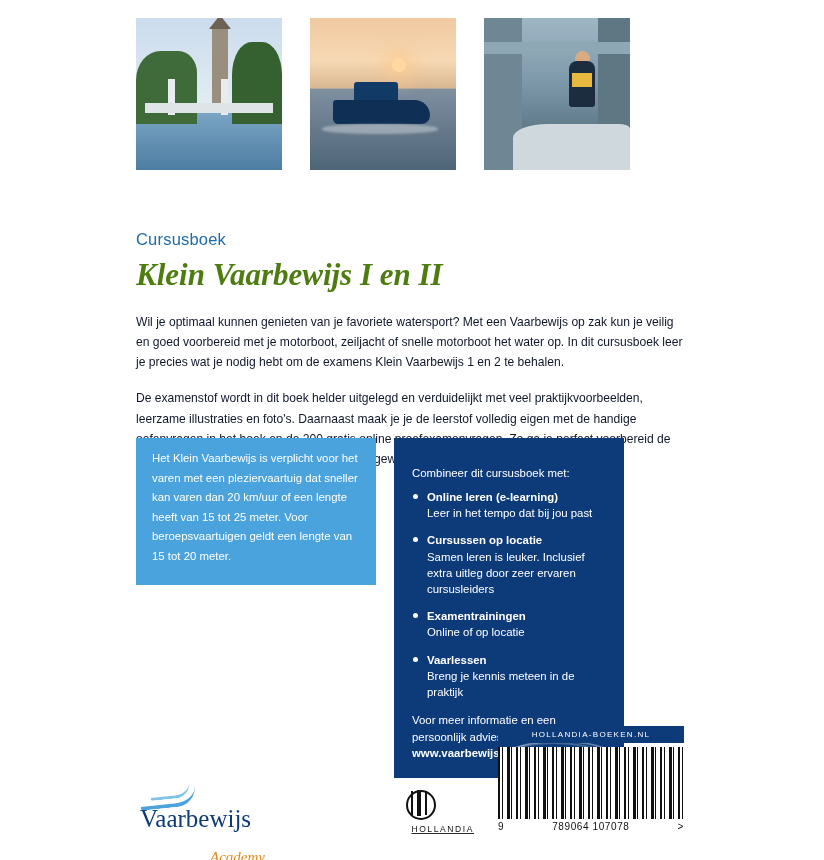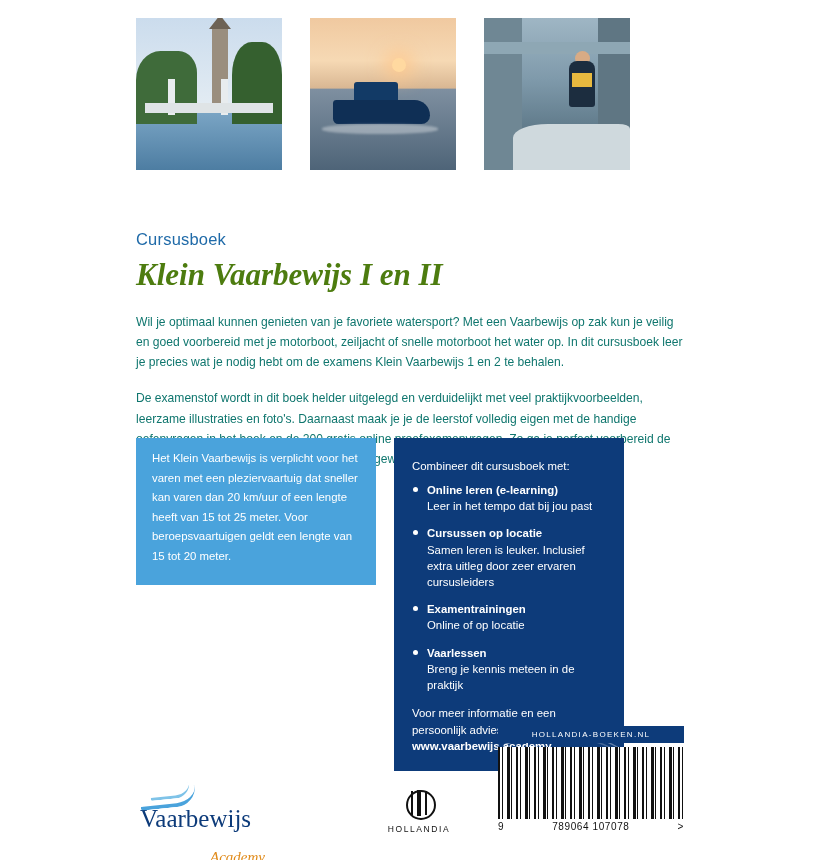--- a/index.html
+++ b/index.html
@@ -91,21 +91,21 @@
     font-family: "Liberation Serif", serif;
     font-style: italic;
     font-weight: bold;
     font-size: 31px;
     line-height: 1.05;
     margin: 0 0 20px 0;
   }
   .para {
     font-size: 12.1px;
     line-height: 1.68;
-    color: #0f766e;
+    color: #0f172a;
     margin: 0 0 16px 0;
     text-align: left;
   }
 
   
   .boxes {
     position: absolute;
     left: 136px;
     top: 438px;
     width: 552px;
@@ -132,21 +132,21 @@
     min-height: 256px;
     position: relative;
   }
   .box-dark h3 {
     margin: 0 0 13px 0;
     font-size: 13px;
     font-weight: bold;
   }
   .box-dark .lead {
     font-size: 11.4px;
-    margin: 8px 0 10px 0;
+    margin: 15px 0 10px 0;
   }
   .pkg-list {
     list-style: none;
     margin: 0 0 12px 0;
     padding: 0;
   }
   .pkg-list li {
     position: relative;
     padding-left: 15px;
     margin-bottom: 11px;
@@ -253,21 +253,22 @@
     text-align: right;
     width: 125px;
     margin-top: 18px;
   }
 
   .publisher {
     position: absolute;
     left: 228px;
     top: 62px;
     width: 110px;
-    text-align: center;
+    text-align: right;
+    text-decoration: underline;
   }
   .publisher .mark {
     width: 30px;
     height: 30px;
     margin: 0 auto 6px auto;
     position: relative;
   }
   .publisher .mark:before {
     content: "";
     position: absolute;

